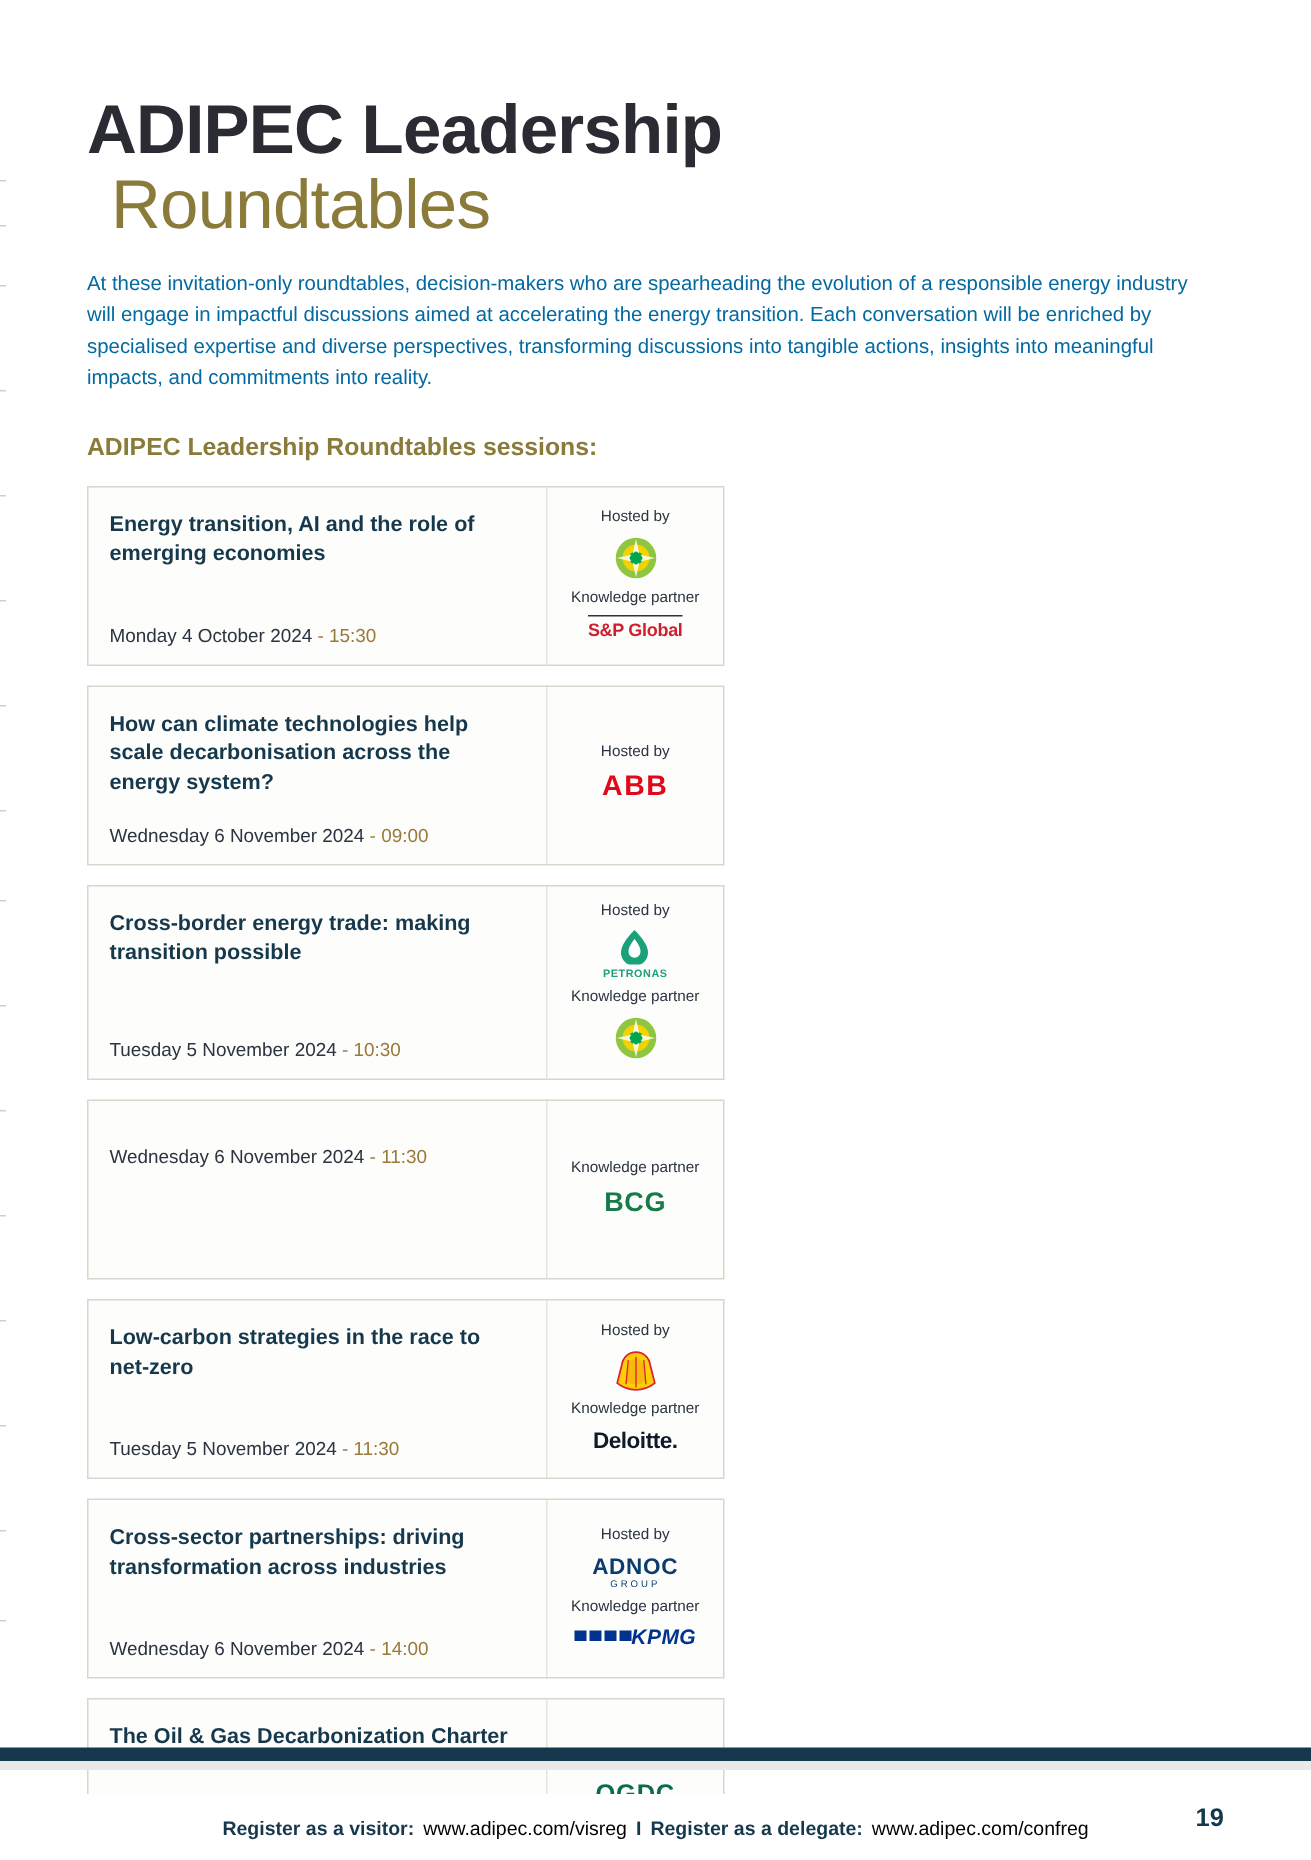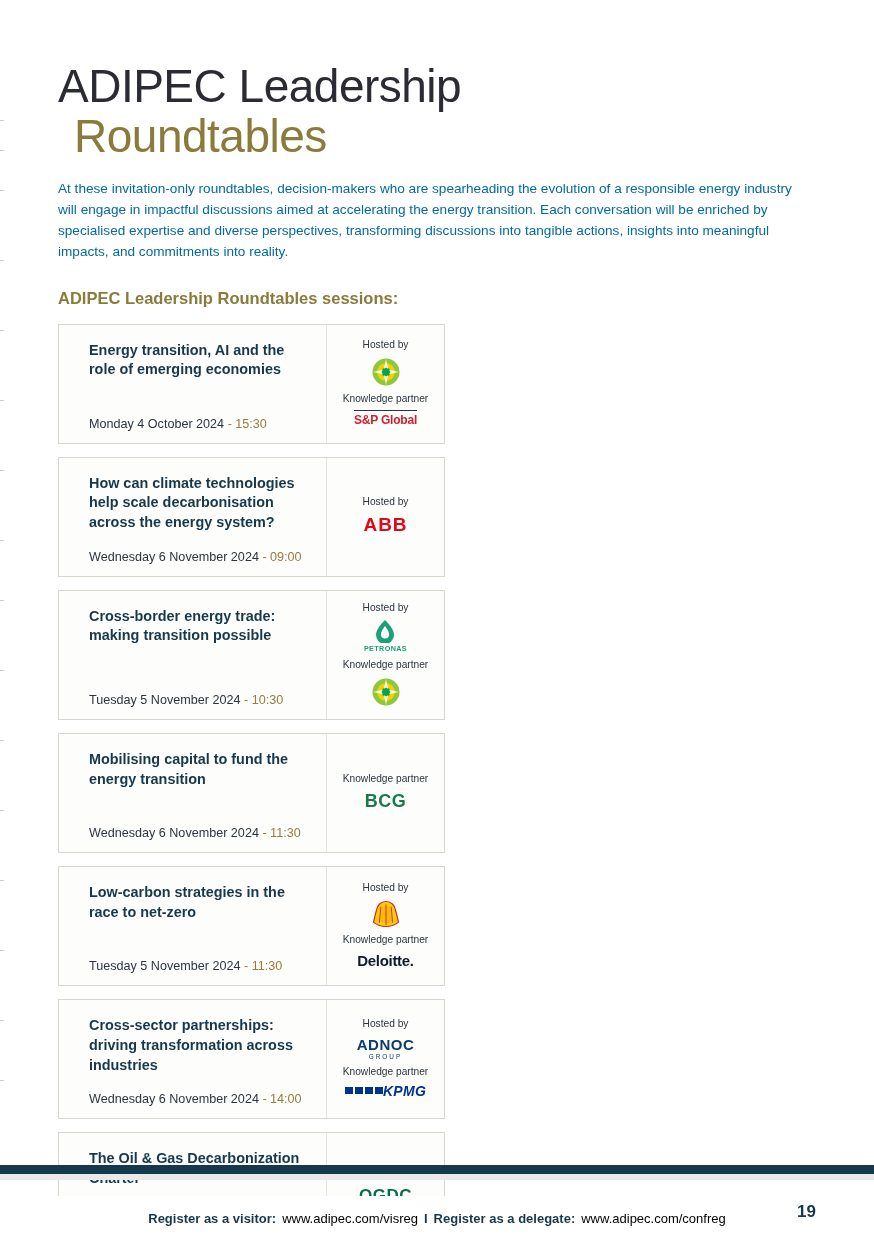--- a/index.html
+++ b/index.html
@@ -20,21 +20,21 @@
     padding: 0;
   }
   .content {
     padding: 62px 58px 0 58px;
   }
   
   .title-block { margin-bottom: 18px; }
   .title-line1 {
     font-size: 46px;
     line-height: 1.08;
-    font-weight: 400;
+    font-weight: 700;
     letter-spacing: -0.5px;
     color: #2b2b33;
   }
   .title-line2 {
     font-size: 46px;
     line-height: 1.08;
     font-weight: 400;
     letter-spacing: -0.5px;
     color: #8a7b3a;
     margin-left: 16px;
@@ -55,27 +55,26 @@
     font-weight: 700;
     color: #8a7b3a;
   }
   
   .grid {
     display: flex;
     flex-wrap: wrap;
     gap: 13px 11px;
   }
   .card {
-    width: 387px;
+    width: 425px;
     min-height: 120px;
     border: 1px solid #d9d6cd;
     background: #fdfdfb;
     display: flex;
     position: relative;
-    padding-left: 16px;
   }
   .card.right-logo { flex-direction: row; }
   .card-body {
     flex: 1 1 auto;
     padding: 16px 14px 12px 14px;
     display: flex;
     flex-direction: column;
     justify-content: space-between;
   }
   .card-title {
@@ -276,21 +275,20 @@
               <path d="M20 37 L17 24 L20 26 L23 24 Z" fill="#ffffff" opacity=".85"></path>
               <path d="M3 20 L16 17 L14 20 L16 23 Z" fill="#ffffff" opacity=".85"></path>
               <path d="M37 20 L24 23 L26 20 L24 17 Z" fill="#ffffff" opacity=".85"></path>
             </svg>
           </div>
         </div>
       </div>
 
       <div class="card right-logo">
         <div class="card-body">
-          <div class="card-title">Mobilising capital to fund the energy transition</div>
           <div class="card-date">
             <span>Wednesday 6 November 2024</span>
             <span class="time">- 11:30</span>
           </div>
         </div>
         <div class="logo-col">
           <div class="logo-label">Knowledge partner</div>
           <div class="logo-slot">
             <span class="bcg-mark">BCG</span>
           </div>

